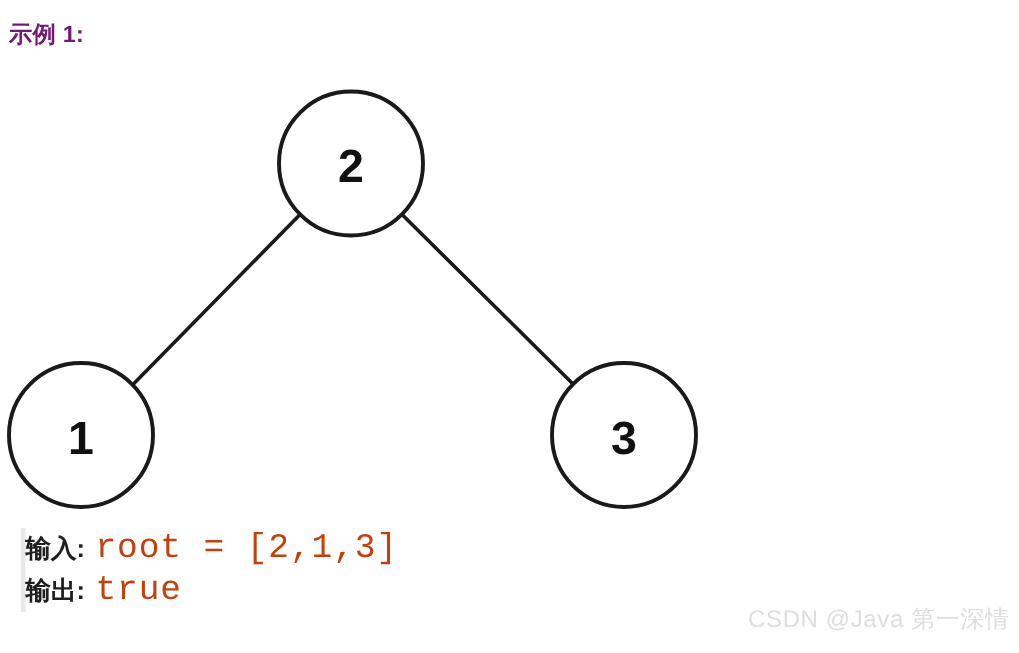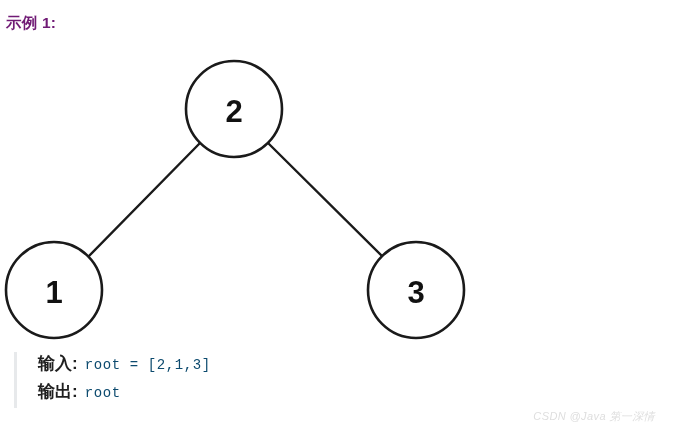--- a/index.html
+++ b/index.html
@@ -56,55 +56,53 @@
     stroke: #1a1a1a;
     stroke-width: 2.4;
     stroke-linecap: round;
   }
 
   
   .io-block {
     position: absolute;
     left: 14px;
     top: 352px;
-    padding-left: 21px;
     border-left: 3px solid #e7e9eb;
     box-sizing: border-box;
   }
   .io-line {
     display: flex;
     align-items: baseline;
     height: 28px;
     white-space: nowrap;
   }
   .io-key {
     font-family: "Liberation Sans", "DejaVu Sans", sans-serif;
     font-size: 17px;
     font-weight: bold;
     color: #1f1f1f;
     margin-right: 7px;
   }
   .io-value {
     font-family: "Liberation Mono", "DejaVu Sans Mono", monospace;
-    font-size: 14px;
-    color: #0c4a6e;
+    font-size: 23px;
+    color: #c2410c;
     letter-spacing: 0.6px;
   }
 
   
   .watermark {
     position: absolute;
-    right: 24px;
+    right: 6px;
     bottom: 11px;
-    font-size: 11px;
+    font-size: 16px;
     color: #dedede;
     letter-spacing: 0.4px;
     white-space: nowrap;
     user-select: none;
-    font-style: italic;
   }
 </style>
 </head>
 <body>
 
 <div class="example-heading">示例 1:</div>
 
 <div class="tree-figure">
   <svg class="tree-svg" width="679" height="300" viewBox="0 0 679 300">
 
@@ -128,17 +126,17 @@
   </svg>
 </div>
 
 <div class="io-block">
   <div class="io-line">
     <span class="io-key">输入:</span>
     <span class="io-value">root = [2,1,3]</span>
   </div>
   <div class="io-line">
     <span class="io-key">输出:</span>
-    <span class="io-value">root</span>
+    <span class="io-value">true</span>
   </div>
 </div>
 
 <div class="watermark">CSDN @Java 第一深情</div>
 
 </body></html>

